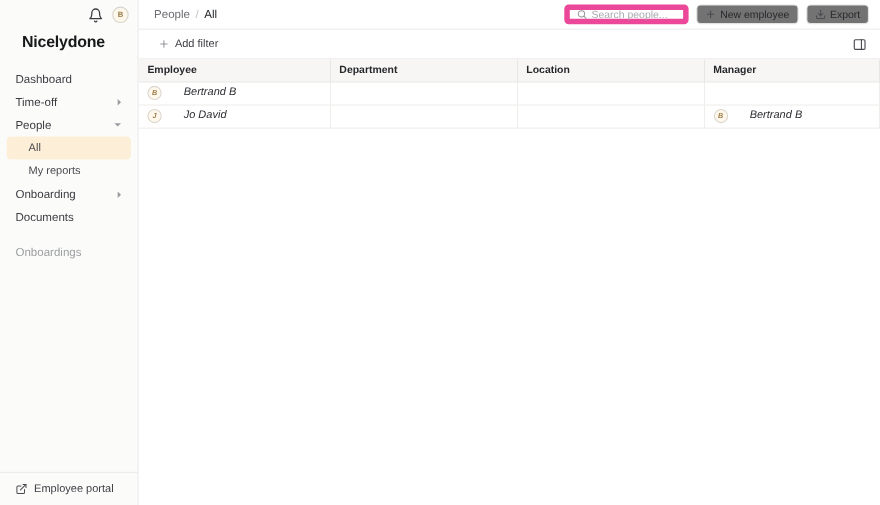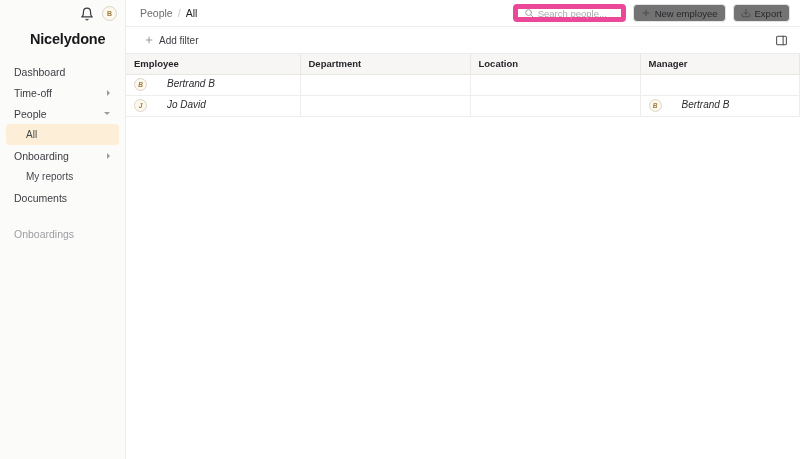--- a/index.html
+++ b/index.html
@@ -28,21 +28,21 @@
   }
   .bell-icon { width: 14px; height: 14px; display: block; color: #3b3c40; }
   .avatar-sm {
     width: 15px; height: 15px; border-radius: 50%;
     border: 1px solid #d9d5cc; background: #fdf7ec;
     font-size: 7px; color: #9a7b45;
     display: flex; align-items: center; justify-content: center;
     font-weight: 600;
   }
   .brand {
-    padding: 4px 0 12px 30px;
+    padding: 4px 0 12px 20px;
     font-size: 14.5px; font-weight: 700; letter-spacing: -0.2px;
     color: #17181a;
   }
   .nav { display: flex; flex-direction: column; padding-top: 2px; }
   .nav-item {
     height: 21px; margin: 0 6px; padding: 0 8px;
     display: flex; align-items: center;
     font-size: 10.5px; color: #3c3d42;
     border-radius: 4px; cursor: pointer;
     justify-content: space-between;
@@ -59,21 +59,21 @@
     border-left: 3.5px solid #9a9b9f;
     margin-right: 1px;
   }
   .caret.down {
     border-left: 3px solid transparent;
     border-right: 3px solid transparent;
     border-top: 3.5px solid #9a9b9f;
     border-bottom: 0;
   }
   .nav-gap { height: 11px; }
-  .nav-muted { color: #9d9ea2; align-items: flex-end; }
+  .nav-muted { color: #9d9ea2; }
   .sidebar-bottom {
     margin-top: auto;
     border-top: 1px solid #ececec;
     height: 30px;
     display: flex; align-items: center;
     padding-left: 14px; gap: 6px;
     font-size: 10px; color: #3c3d42;
     cursor: pointer;
   }
   .portal-icon { width: 11px; height: 11px; color: #4a4b50; display:block; }
@@ -195,41 +195,51 @@
 
       <div class="nav-item">
         <span class="label">People</span>
         <span class="caret down"></span>
       </div>
 
       <div class="nav-item sub active-sub">
         <span class="label">All</span>
       </div>
 
+      <div class="nav-item sub">
+        <span class="label">My reports</span>
+      </div>
+
       <div class="nav-item">
         <span class="label">Onboarding</span>
         <span class="caret"></span>
       </div>
 
-      <div class="nav-item sub">
-        <span class="label">My reports</span>
-      </div>
-
       <div class="nav-item">
         <span class="label">Documents</span>
       </div>
 
       <div class="nav-gap"></div>
 
       <div class="nav-item nav-muted">
         <span class="label">Onboardings</span>
       </div>
 
     </nav>
 
+    <div class="sidebar-bottom">
+      <span style="display:flex;">
+        <svg class="portal-icon" viewBox="0 0 24 24" fill="none" stroke="currentColor" stroke-width="2" stroke-linecap="round" stroke-linejoin="round">
+          <path d="M18 13v6a2 2 0 0 1-2 2H5a2 2 0 0 1-2-2V8a2 2 0 0 1 2-2h6"></path>
+          <polyline points="15 3 21 3 21 9"></polyline>
+          <line x1="10" y1="14" x2="21" y2="3"></line>
+        </svg>
+      </span>
+      <span>Employee portal</span>
+    </div>
 
   </aside>
 
   <section class="main">
 
     <div class="topbar">
       <div class="breadcrumb">
         <span class="crumb">People</span>
         <span class="crumb-sep">/</span>
         <span class="crumb current">All</span>

